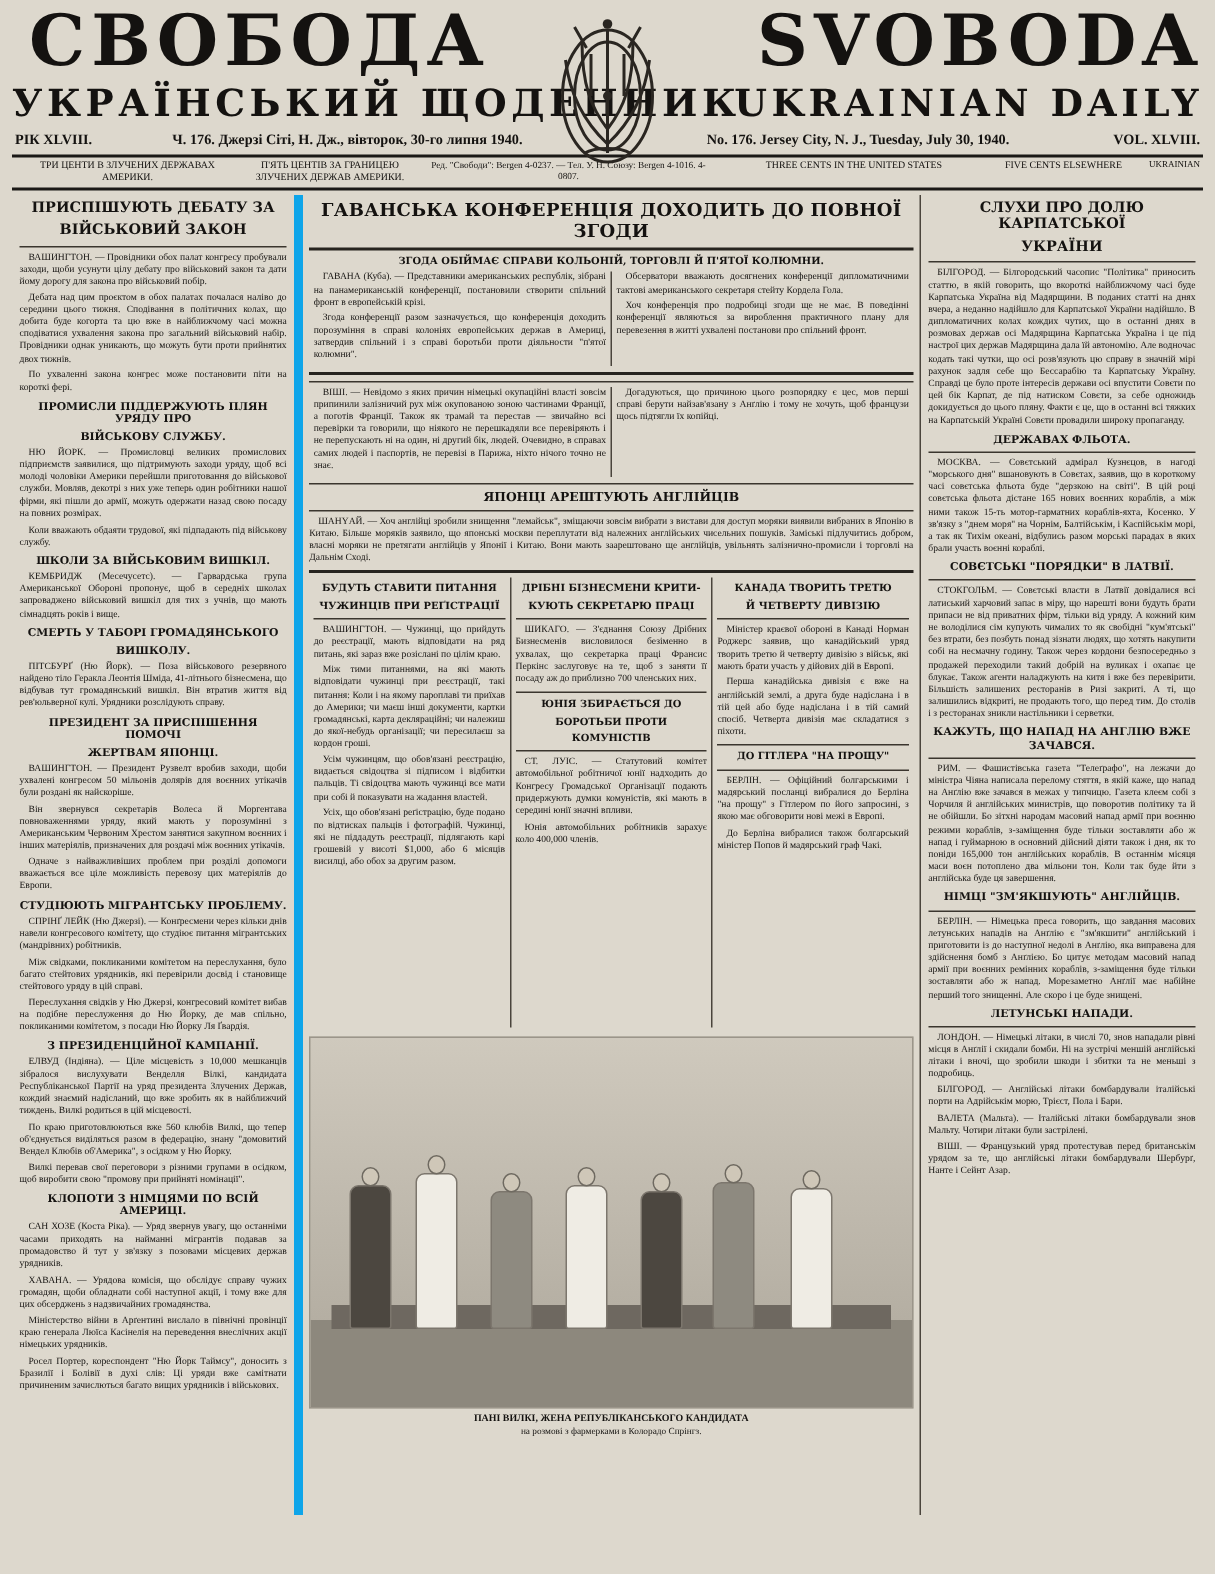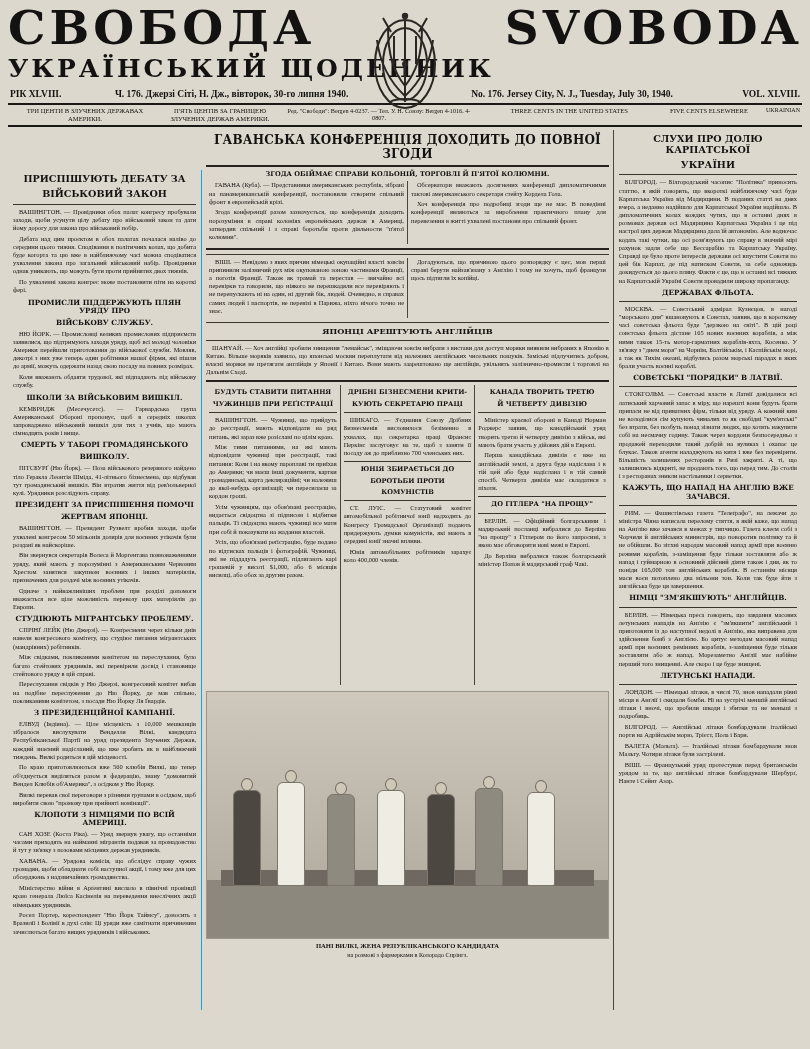--- a/index.html
+++ b/index.html
@@ -24,21 +24,21 @@
   .mast-row1 {
     display: flex; align-items: flex-start; justify-content: space-between;
     height: 78px;
   }
   .mast-left, .mast-right {
     font-family: "DejaVu Serif", serif;
     font-weight: bold;
     letter-spacing: 2px;
     line-height: 0.95;
   }
-  .mast-left { text-align: left; width: 330px; }
+  .mast-left { text-align: center; width: 330px; }
   .mast-right { text-align: right; width: 330px; }
   .logo-big {
     font-size: 47px;
     letter-spacing: 4px;
     white-space: nowrap;
   }
   .logo-sub {
     font-size: 25px;
     letter-spacing: 3px;
     margin-top: 6px;
@@ -86,21 +86,21 @@
     margin-top: 3px;
     height: 880px;
   }
   .col {
     padding: 0 5px;
     font-size: 6.4px;
     line-height: 1.28;
     text-align: justify;
     hyphens: auto;
   }
-  .col.c1 { width: 196px; border-right: 1px solid #0ea5e9; margin-top: 40px; }
+  .col.c1 { width: 196px; border-right: 6px solid #0ea5e9; }
   .col.c2 { width: 208px; border-right: 1px solid #4a443c; }
   .col.c4 { width: 190px; }
   .col.c2, .col.c3 { padding: 0 4px; }
   .hl {
     text-align: center;
     font-weight: bold;
     font-family: "DejaVu Serif", serif;
     line-height: 1.12;
     margin: 4px 0 3px 0;
   }
@@ -187,20 +187,21 @@
             <path d="M33 12 L41 26 M77 12 L69 26"></path>
           </g>
           <g fill="#2a2621">
             <circle cx="55" cy="10" r="3.2"></circle>
             <circle cx="55" cy="58" r="3"></circle>
           </g>
         </svg>
       </div>
       <div class="mast-right">
         <div class="logo-big">SVOBODA</div>
+        <div class="logo-sub">UKRAINIAN DAILY</div>
       </div>
     </div>
 
     <div class="mast-row2">
       <span class="c">РІК XLVIII.</span>
       <span class="mid">Ч. 176.  Джерзі Сіті, Н. Дж., вівторок, 30-го липня 1940.</span>
       <span class="mid">No. 176.    Jersey City, N. J., Tuesday, July 30, 1940.</span>
       <span class="c">VOL. XLVIII.</span>
     </div>
 

